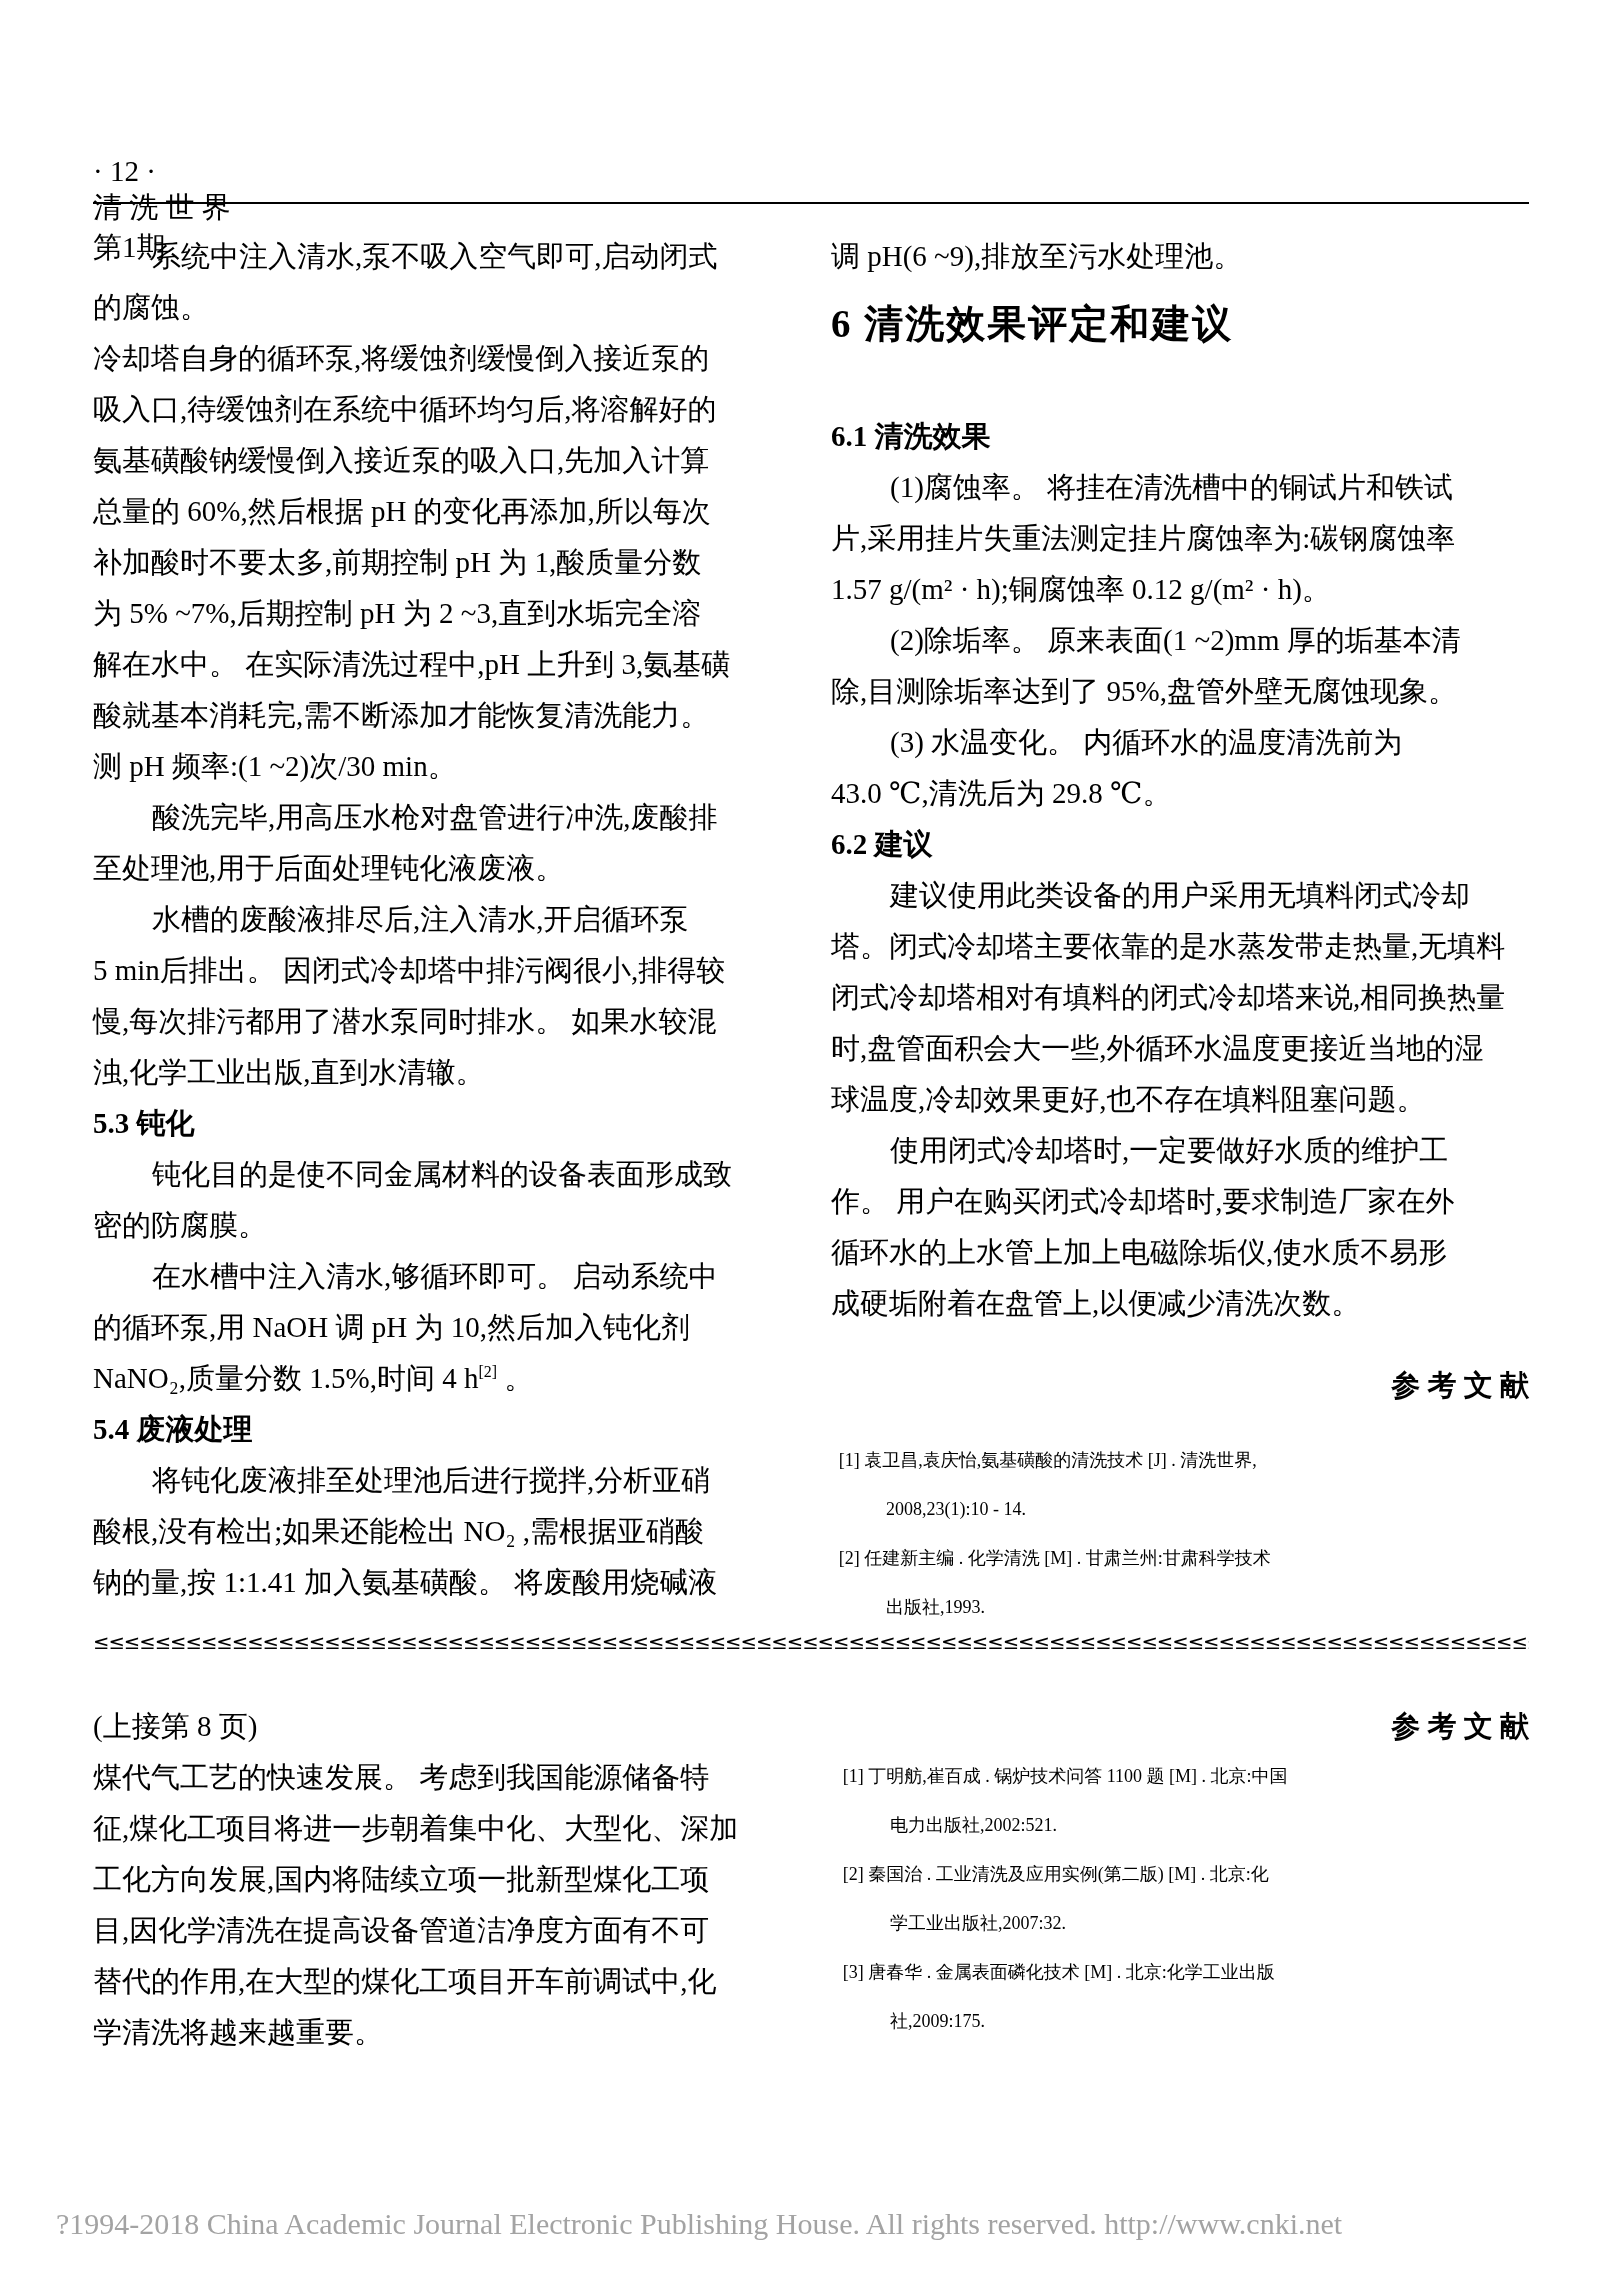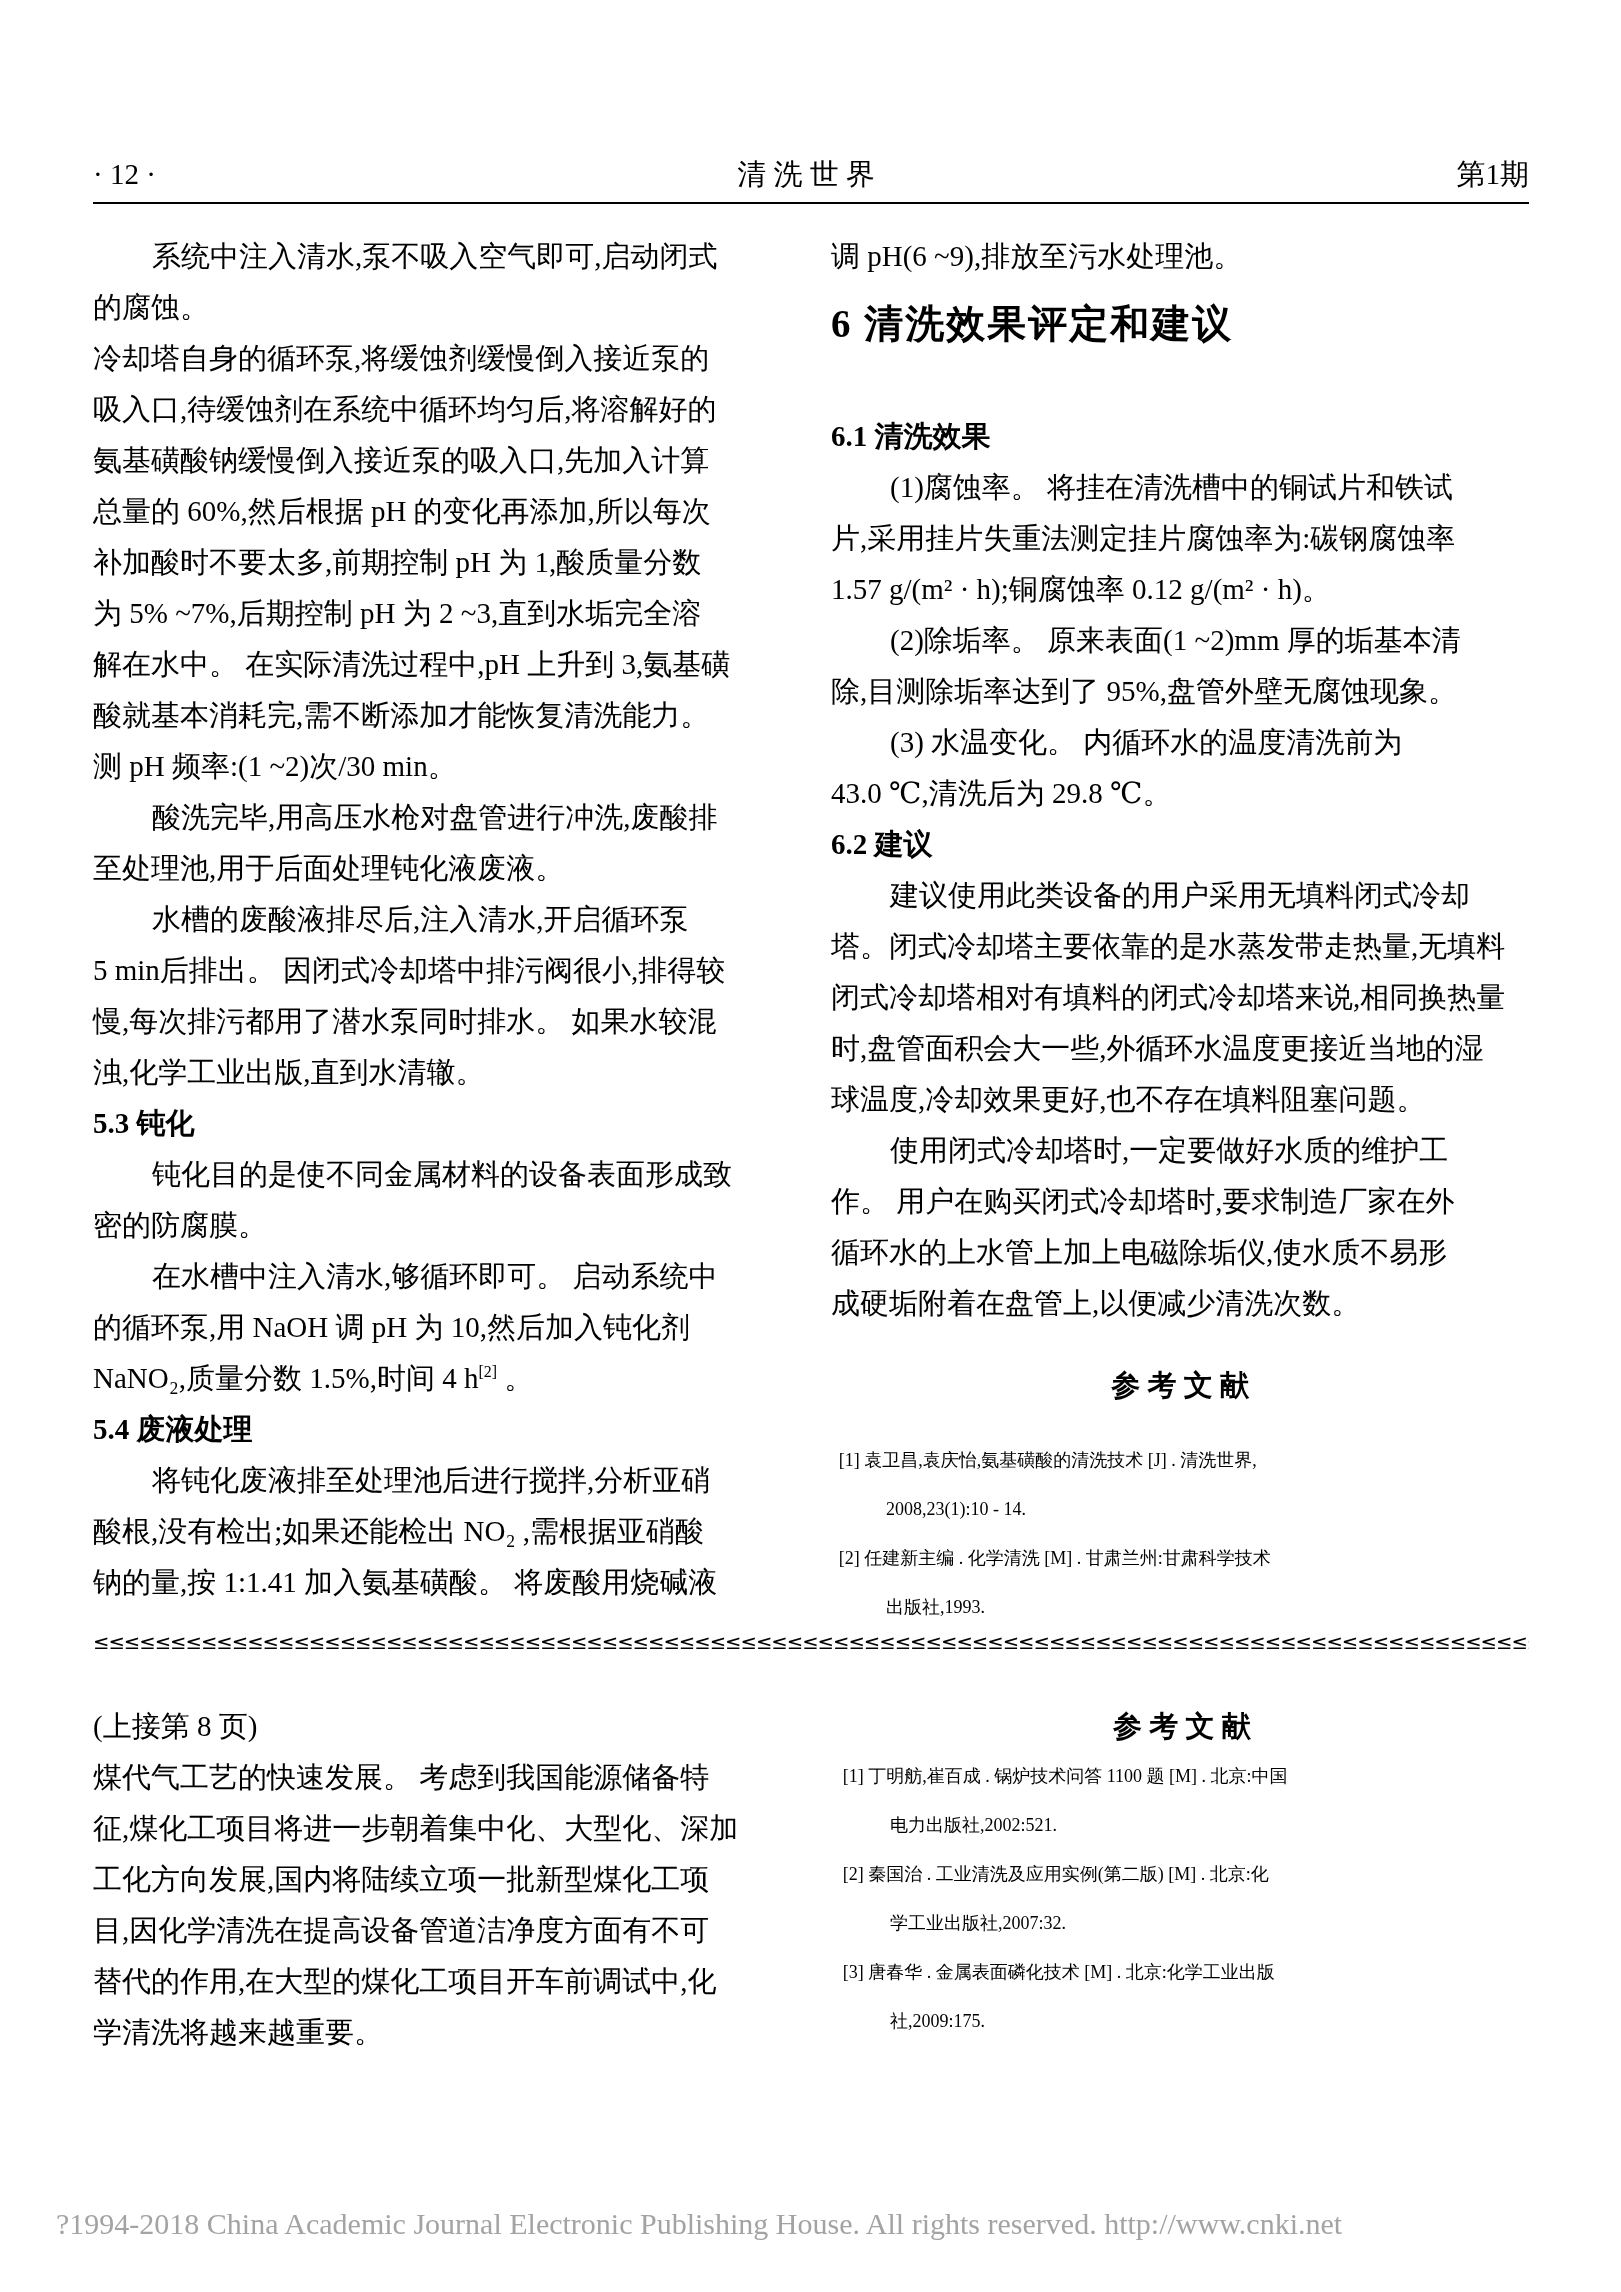--- a/index.html
+++ b/index.html
@@ -3,22 +3,23 @@
 <meta charset="utf-8">
 <style>
   html,body { margin:0; padding:0; }
   body {
     width:1621px; height:2293px; background:#ffffff; color:#000;
     font-family:"Liberation Serif","DejaVu Serif",serif;
     position:relative; overflow:hidden;
   }
   .page-header {
     position:absolute; left:93px; top:155px; width:1436px;
-    display:flex; justify-content:space-between; align-items:baseline;
+    display:flex; justify-content:flex-start; align-items:baseline;
     font-size:29px;
+    flex-direction:column;
   }
   .header-rule {
     position:absolute; left:93px; top:202px; width:1436px;
     border-top:2.9px solid #000; height:0;
   }
   .columns-top {
     position:absolute; left:93px; top:231px; width:1436px;
     display:flex; gap:32px;
   }
   .columns-bottom {
@@ -29,21 +30,21 @@
   .col-right { width:698px; }
   .line {
     font-size:29px; line-height:51px; height:51px; white-space:nowrap;
   }
   .indent { text-indent:59px; }
   .h3 { font-weight:bold; }
   .h2 {
     font-size:39px; font-weight:bold; line-height:55px; height:55px;
     margin-top:13.7px; margin-bottom:60px; letter-spacing:2px;
   }
-  .refhead { font-weight:bold; text-align:center; height:51px; }
+  .refhead { font-weight:bold; text-align:right; height:51px; }
   .gap { margin-top:31px; margin-bottom:25.5px; }
   .ref, .refcont { font-size:18px; line-height:49px; height:49px; }
   .ref { padding-left:7.8px; }
   .refcont { padding-left:55px; }
   .line sup { font-size:0.55em; vertical-align:super; line-height:0; }
   .section-divider {
     position:absolute; left:93px; top:1631px; width:1436px; height:29px;
     font-size:19.6px; letter-spacing:-1px; white-space:nowrap; overflow:hidden;
     font-family:"DejaVu Sans","Liberation Sans",sans-serif;
   }

